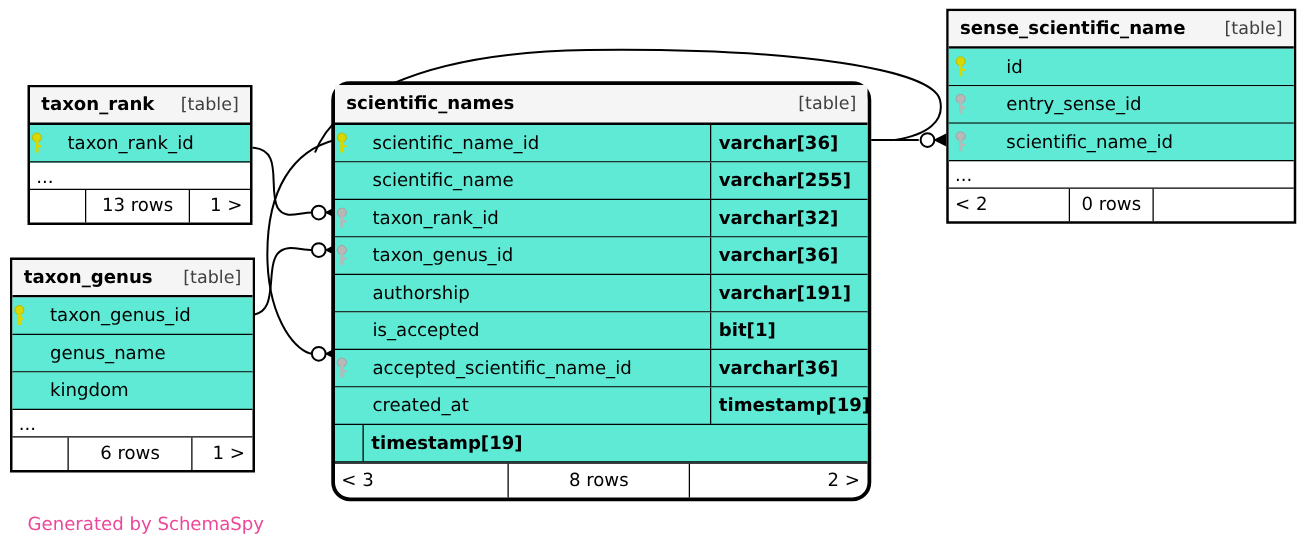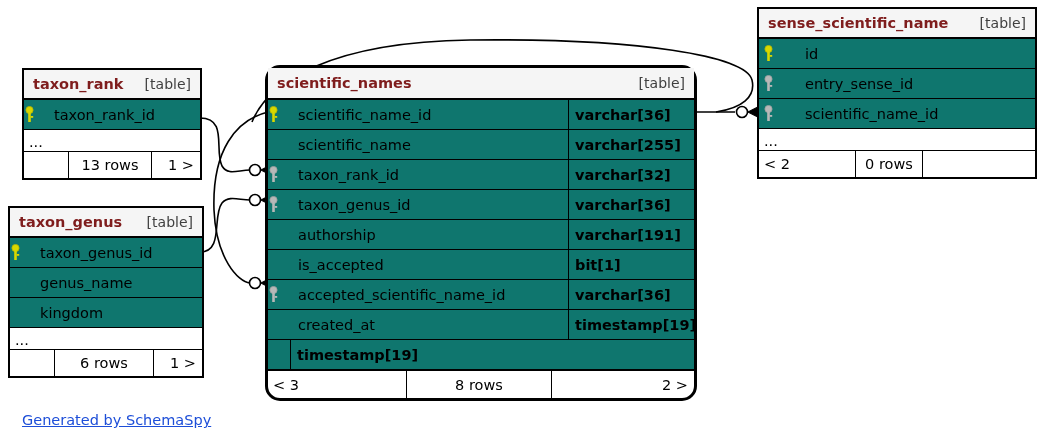--- a/index.html
+++ b/index.html
@@ -68,37 +68,37 @@
     justify-content: space-between;
     background: #f5f5f5;
     box-sizing: border-box;
     border-bottom: 2px solid #000000;
     padding: 0 9px;
     height: 30px;
   }
   .tbl-name {
     font-weight: bold;
     font-size: 14.5px;
-    color: #7f1d1d;
+    color: #000000;
     white-space: nowrap;
     text-align: center;
   }
   .tbl-tag {
     font-size: 14px;
     color: #404040;
     white-space: nowrap;
   }
 
   .tbl-row {
     display: flex;
     align-items: stretch;
     box-sizing: border-box;
     border-bottom: 1.5px solid #000000;
     height: 30px;
-    background: #0f766e;
+    background: #5eead4;
   }
   .tbl-row:last-child { border-bottom: none; }
 
   .col-name {
     display: flex;
     align-items: center;
     flex: 1 1 auto;
     min-width: 0;
     padding-left: 8px;
     box-sizing: border-box;
@@ -164,24 +164,23 @@
   .foot-left   { justify-content: flex-start; padding-left: 5px; }
   .foot-mid    { justify-content: center; border-left: 1.5px solid #000000; border-right: 1.5px solid #000000; }
   .foot-right  { justify-content: flex-end;  padding-right: 6px; }
 
   
   #credit {
     position: absolute;
     left: 22px;
     top: 412px;
     font-size: 14.5px;
-    color: #1d4ed8;
+    color: #ec4899;
     z-index: 4;
     white-space: nowrap;
-    text-decoration: underline;
   }
 </style>
 </head>
 <body>
 
 <div id="diagram-canvas">
 
   <svg id="connectors" viewBox="0 0 1052 444" width="1052" height="444">
 
     <g>

